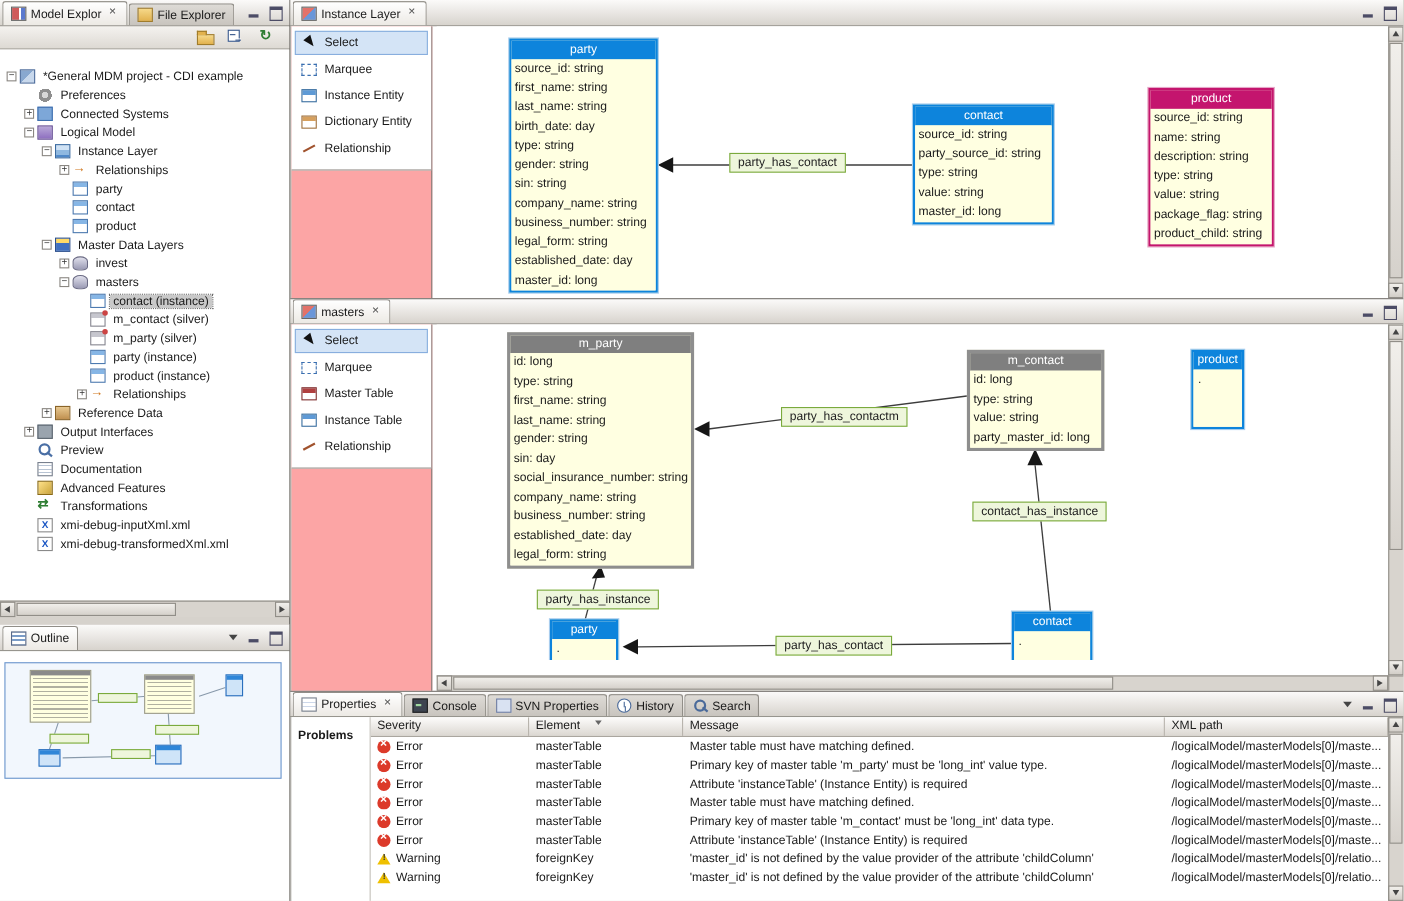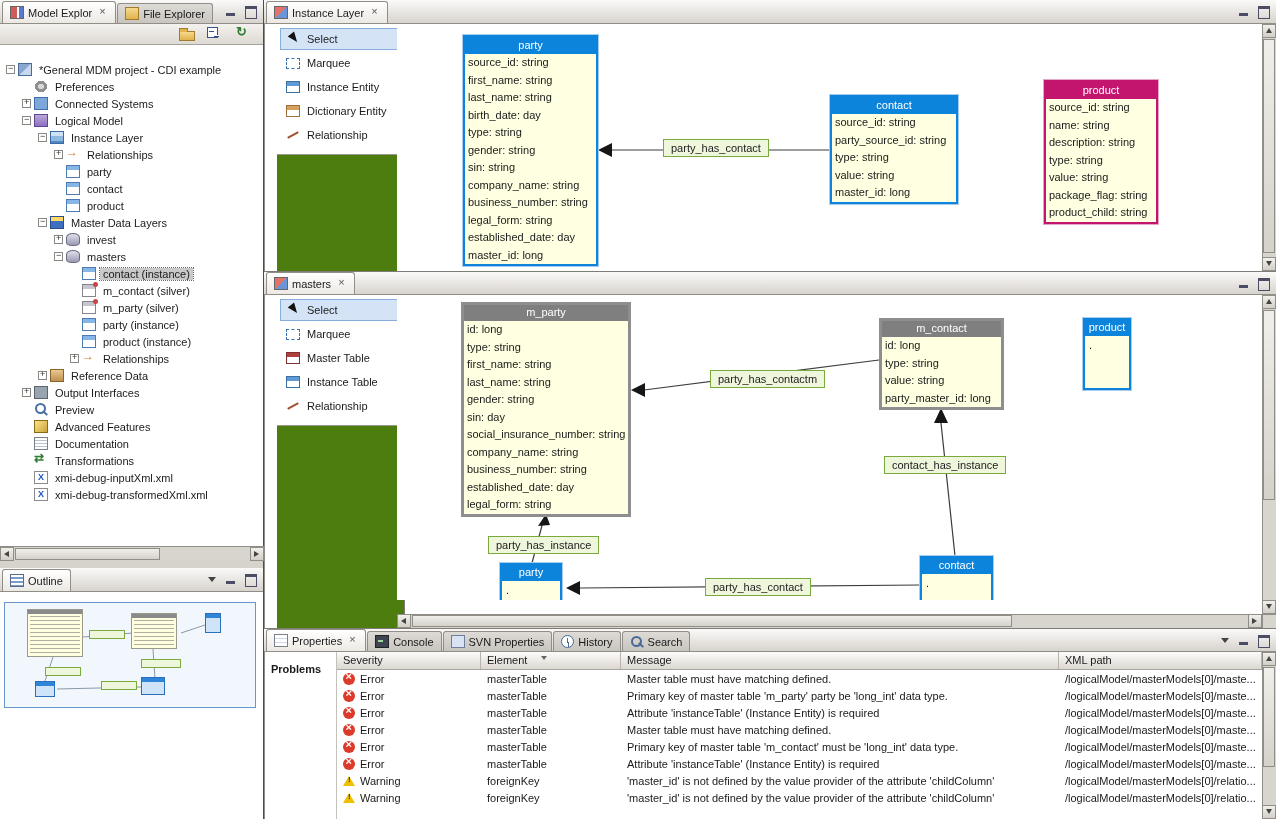--- a/index.html
+++ b/index.html
@@ -97,21 +97,21 @@
 .tri{width:0;height:0;border:3px solid transparent;display:block}
 .tri.up{border-bottom:5px solid #444;margin-top:-4px}
 .tri.down{border-top:5px solid #444;margin-top:2px}
 .tri.left{border-right:5px solid #444;margin-left:-4px}
 .tri.right{border-left:5px solid #444;margin-left:2px}
 .sb .thumb{position:absolute;background:linear-gradient(#f1efeb,#d5d1cb);border:1px solid #918e88}
 .corner{position:absolute;right:0;bottom:0;width:14px;height:14px;background:#d8d4ce;border-left:1px solid #918e88;border-top:1px solid #918e88}
 
 
 .editor-content{position:absolute;left:0;top:24px;right:0;bottom:0;background:#fff;border-left:1px solid #918e88}
-.palette{position:absolute;left:12px;top:0;bottom:0;width:128px;background:#4d7c0f;border-right:1px solid #7f7c78}
+.palette{position:absolute;left:0;top:0;bottom:0;width:128px;background:#fca5a5;border-right:1px solid #7f7c78}
 .pitems{background:#fff;padding:4px 3px 6px 3px;border-bottom:1px solid #9a9690}
 .pitem{display:flex;align-items:center;gap:6px;height:22px;padding:0 4px;margin-bottom:2px;background:#fff;border:1px solid #fff}
 .pitem.selected{background:#d4e4f6;border:1px solid #88aede}
 .picon{width:16px;height:14px;flex:none;position:relative}
 .icon-cursor .picon::before{content:"";position:absolute;left:5px;top:1px;border-left:4px solid transparent;border-right:4px solid transparent;border-top:10px solid #111;transform:rotate(-38deg)}
 .icon-marquee .picon::before{content:"";position:absolute;left:1px;top:2px;right:1px;bottom:1px;border:1px dashed #3a6fb0}
 .icon-table-blue .picon::before{content:"";position:absolute;left:1px;top:1px;right:1px;bottom:1px;background:linear-gradient(#5e9ad6 0 4px,#fff 4px);border:1px solid #3a6fa0}
 .icon-table-dict .picon::before{content:"";position:absolute;left:1px;top:1px;right:1px;bottom:1px;background:linear-gradient(#d6a05e 0 4px,#fff 4px);border:1px solid #a0703a}
 .icon-table-master .picon::before{content:"";position:absolute;left:1px;top:1px;right:1px;bottom:1px;background:linear-gradient(#b04040 0 4px,#fff 4px);border:1px solid #803030}
 .icon-relation .picon::before{content:"";position:absolute;left:2px;top:6px;width:12px;height:2px;background:#a0522d;transform:rotate(-28deg)}
@@ -315,30 +315,30 @@
           <span class="ticon"></span>
           <span class="tlabel">Output Interfaces</span>
         </div>
 
         <div class="trow depth-1 icon-preview expander-none">
           <span class="expander"></span>
           <span class="ticon"></span>
           <span class="tlabel">Preview</span>
         </div>
 
+        <div class="trow depth-1 icon-documentation expander-none">
+          <span class="expander"></span>
+          <span class="ticon"></span>
+          <span class="tlabel">Documentation</span>
+        </div>
+
         <div class="trow depth-1 icon-advanced-features expander-none">
           <span class="expander"></span>
           <span class="ticon"></span>
           <span class="tlabel">Advanced Features</span>
-        </div>
-
-        <div class="trow depth-1 icon-documentation expander-none">
-          <span class="expander"></span>
-          <span class="ticon"></span>
-          <span class="tlabel">Documentation</span>
         </div>
 
         <div class="trow depth-1 icon-transformations expander-none">
           <span class="expander"></span>
           <span class="ticon"></span>
           <span class="tlabel">Transformations</span>
         </div>
 
 
         <div class="trow depth-1 icon-xml-file expander-none">
@@ -693,21 +693,21 @@
               <div class="col message">Master table must have matching defined.</div>
               <div class="col xmlpath">/logicalModel/masterModels[0]/maste...</div>
             </div>
 
             <div class="prow severity-Error">
               <div class="col severity">
                 <span class="sev-icon"></span>
                 <span>Error</span>
               </div>
               <div class="col element">masterTable</div>
-              <div class="col message">Primary key of master table 'm_party' party be 'long_int' data type.</div>
+              <div class="col message">Primary key of master table 'm_party' must be 'long_int' value type.</div>
               <div class="col xmlpath">/logicalModel/masterModels[0]/maste...</div>
             </div>
 
             <div class="prow severity-Error">
               <div class="col severity">
                 <span class="sev-icon"></span>
                 <span>Error</span>
               </div>
               <div class="col element">masterTable</div>
               <div class="col message">Attribute 'instanceTable' (Instance Entity) is required</div>

